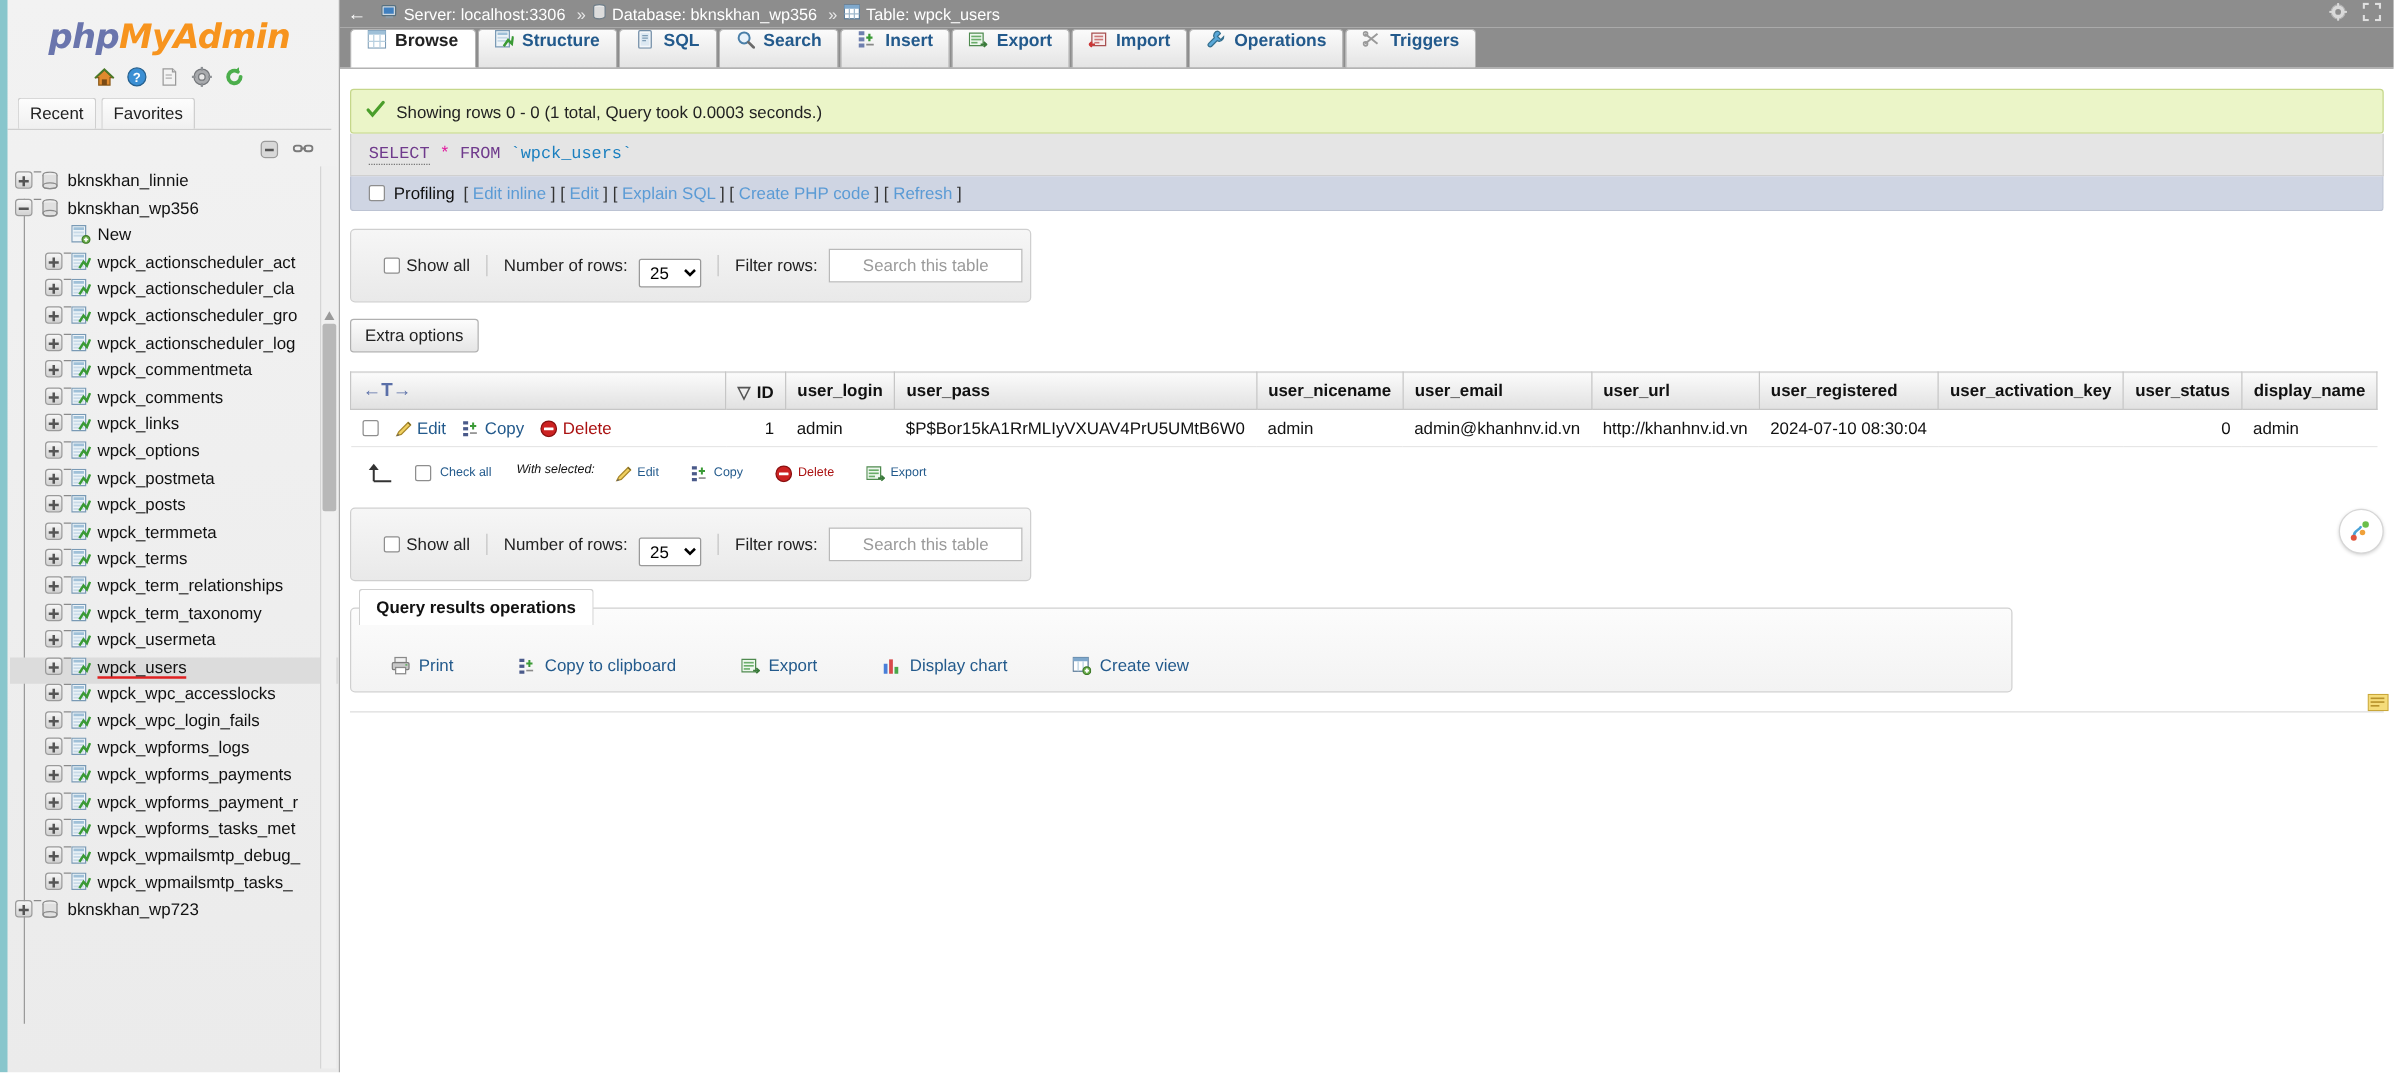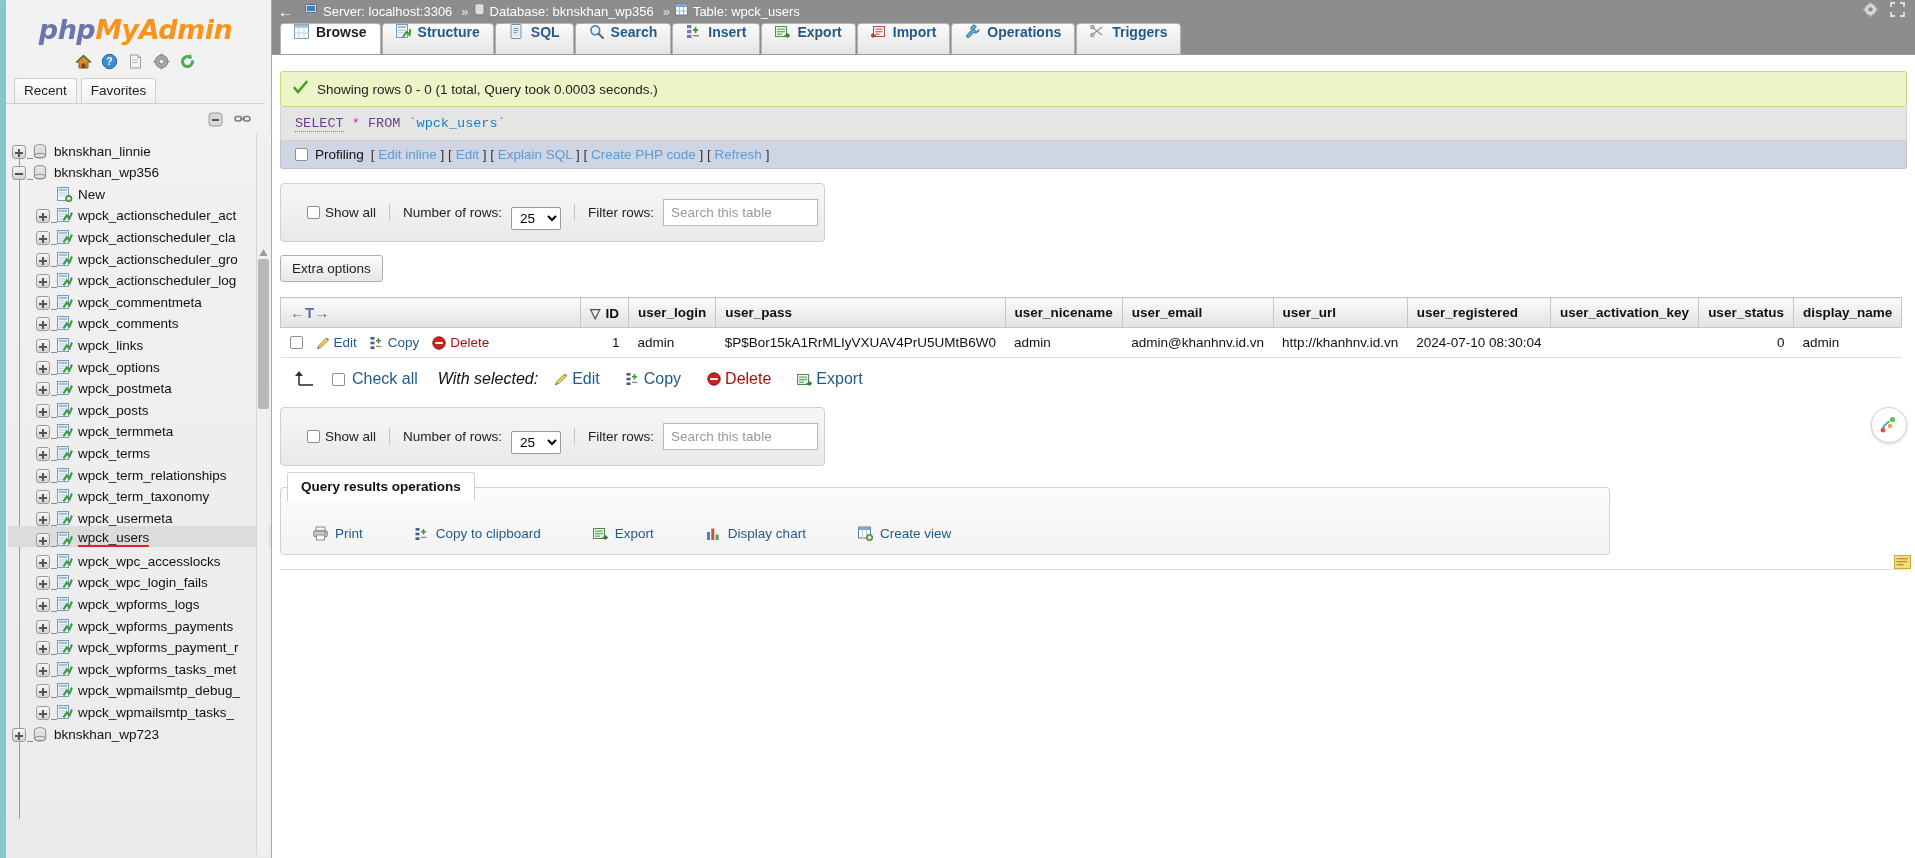--- a/index.html
+++ b/index.html
@@ -51,21 +51,21 @@
     display:flex; justify-content:flex-end; gap:9px;
     padding: 8px 20px 4px 0; align-items:center;
   }
   #tree {
     position: relative;
     padding: 4px 0 0 8px;
     height: 722px;
     overflow: hidden;
   }
   .tnode {
-    display:flex; align-items:flex-end; height:21.6px;
+    display:flex; align-items:flex-start; height:21.6px;
     white-space: nowrap; position: relative;
   }
   .tnode.db { padding-left: 4px; }
   .tnode.tbl { padding-left: 28px; }
   .tnode.highlight { background:#dcdcdc; }
   .plusbox {
     width:14px; height:14px; flex:0 0 14px;
     border:1px solid #9a9a9a; border-radius:3px;
     background: linear-gradient(to bottom,#f6f6f6,#d2d2d2);
     position:relative; margin-right: 1px; cursor:pointer;
@@ -159,21 +159,21 @@
   .rows-toolbar .sep { width:1px; height:17px; background:#c4c4c4; margin: 0 13px; }
   .rows-toolbar label { display:flex; align-items:center; gap:5px; cursor:pointer; }
   .nrows-select {
     font-family:"Liberation Sans", sans-serif; font-size:13.5px;
     padding: 2px 4px; border:1px solid #999; border-radius:2px; background:#fff;
     width:50px;
     margin-top:13px;
   }
   .filter-input {
     border:1px solid #b9b9b9; padding: 5px 7px; font-size:13.5px;
-    width: 155px; color:#333; background:#fff;
+    width: 155px; color:#333; background:#fff;text-align:center;
   }
   .filter-input::placeholder { color:#9a9a9a; }
 
   .extra-options-btn {
     margin: 13px 8px 0 8px;
     background: linear-gradient(to bottom,#fcfcfc,#e6e6e6);
     border:1px solid #b0b0b0; border-radius:3px;
     padding: 5px 11px; font-size:13.5px; color:#222; cursor:pointer;
     display:inline-block;
   }
@@ -192,21 +192,21 @@
     white-space:nowrap; color:#111; background:#fff;
   }
   td.numeric { text-align:right; }
   .rowactions { display:flex; align-items:center; gap:13px; }
   .act { display:flex; align-items:center; gap:4px; color:#235a8c; cursor:pointer; }
   .act.del { color:#aa1111; }
   .arrows-head { display:flex; align-items:center; gap:0; color:#5a6fa8; font-size:15px; }
 
   .withsel-bar {
     margin: 0 8px; padding: 12px 0 13px 14px;
-    display:flex; gap:16px; font-size:16px;
+    display:flex; gap:16px; font-size:10px;
     background:#fff;
   }
   .withsel-bar .wslabel { font-style:italic; color:#111; margin-left:4px; }
   .arrow-up-left { width:22px; height:17px; }
 
   .panel-qro {
     margin: 21px 8px 0 8px; position:relative;
     border:1px solid #d0d0d0; border-radius:4px;
     background: linear-gradient(to bottom,#fcfcfc,#f3f3f3);
     height: 68px; padding: 25px 0 0 18px;

